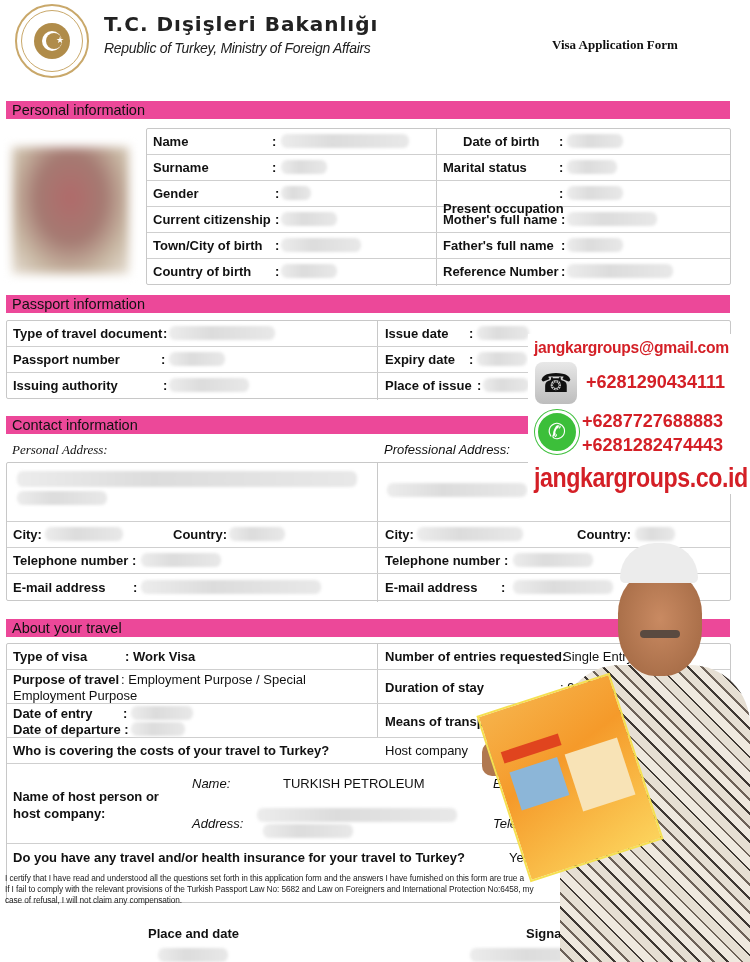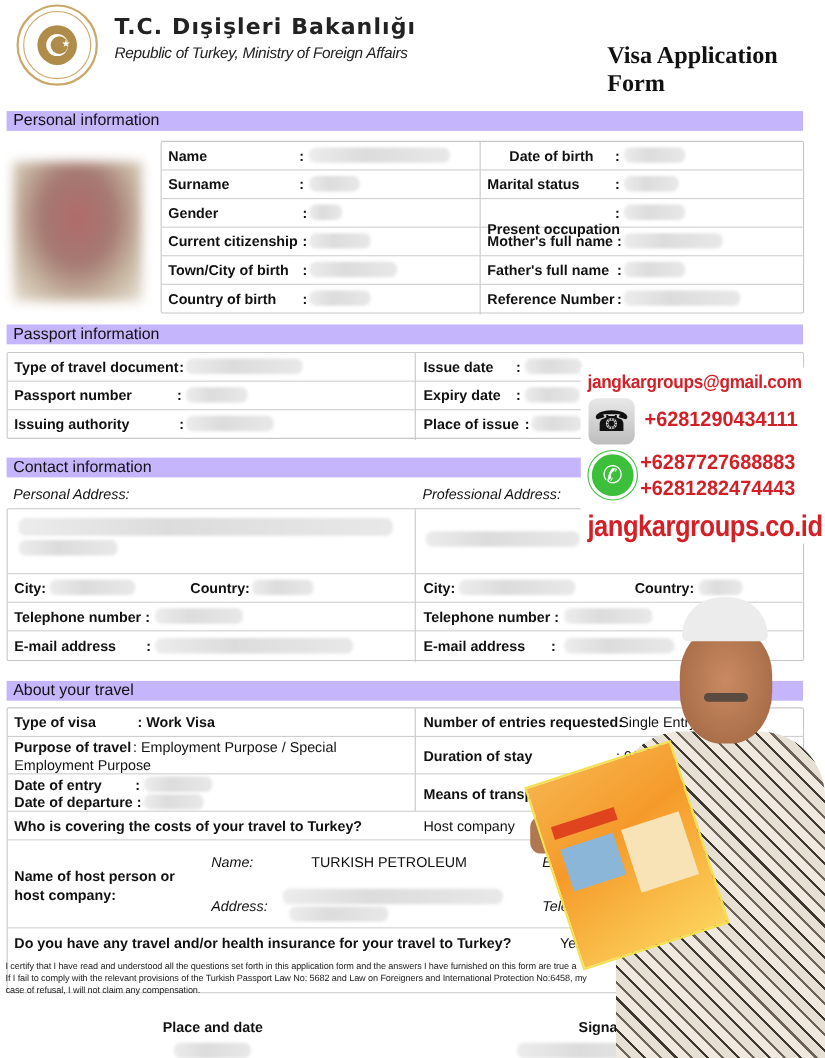--- a/index.html
+++ b/index.html
@@ -9,24 +9,24 @@
   
   .seal { position: absolute; left: 15px; top: 4px; width: 74px; height: 74px; border-radius: 50%;
           border: 2px solid #c9a86a; background: #fff; display: flex; align-items: center; justify-content: center; }
   .seal .ring { width: 62px; height: 62px; border-radius: 50%; border: 1px solid #c9a86a; display:flex; align-items:center; justify-content:center; }
   .seal .inner { width: 36px; height: 36px; border-radius: 50%; background: #b08c4a; position: relative; }
   .seal .crescent { position:absolute; left:8px; top:8px; width:20px; height:20px; border-radius:50%; background:#fff; }
   .seal .crescent-cut { position:absolute; left:12px; top:10px; width:16px; height:16px; border-radius:50%; background:#b08c4a; }
   .seal .star { position:absolute; left:22px; top:12px; color:#fff; font-size:9px; line-height:10px; }
   .ministry-title { position: absolute; left: 104px; top: 12px; font-size: 20px; font-weight: bold; letter-spacing: 1px; color: #222; font-family: "DejaVu Sans", sans-serif; }
   .ministry-sub { position: absolute; left: 104px; top: 40px; font-size: 14px; font-style: italic; color: #222; letter-spacing: -0.3px; }
-  .form-title { position: absolute; left: 552px; top: 37px; font-size: 22px; font-weight: bold; font-family: "Liberation Serif", serif; color: #111; }
+  .form-title { position: absolute; left: 552px; top: 37px; font-size: 13px; font-weight: bold; font-family: "Liberation Serif", serif; color: #111; }
 
   
-  .section { position: absolute; left: 6px; height: 18px; background: #c4b5fd; width: 724px; }
+  .section { position: absolute; left: 6px; height: 18px; background: #ec4899; width: 724px; }
   .section span { position: absolute; left: 6px; top: 0px; font-size: 14.5px; line-height: 18px; color: #111; }
 
   
   .tbl { position: absolute; border: 1px solid #c8c8c8; border-radius: 2px; }
   .row { position: absolute; left: 0; right: 0; border-bottom: 1px solid #cfcfcf; }
   .row:last-child { border-bottom: none; }
   .cell-lbl { position: absolute; font-weight: bold; font-size: 13px; white-space: nowrap; }
   .colon { position: absolute; font-weight: bold; }
   .blur { position: absolute; height: 14px; background: linear-gradient(90deg, #ececec, #dcdcdc 40%, #e8e8e8); border-radius: 6px; filter: blur(1.5px); }
   .vline { position: absolute; width: 1px; background: #c8c8c8; }
@@ -160,21 +160,21 @@
     <span class="blur" style="left:162px; top:5px; width:80px;"></span>
     <span class="cell-lbl" style="left:378px; top:5px;">Place of issue</span>
     <span class="colon" style="left:470px; top:5px;">:</span>
     <span class="blur" style="left:476px; top:5px; width:46px;"></span>
   </div>
 </div>
 
 <div class="section" style="top:416px;">
     <span>Contact information</span>
   </div>
-<div class="val ital" style="left:12px; top:442px;">Personal Address:</div>
+<div class="val ital" style="left:12px; top:442px;font-family:Liberation Serif, serif;">Personal Address:</div>
 <div class="val ital" style="left:384px; top:442px;">Professional Address:</div>
 
 <div class="tbl" style="left:6px; top:462px; width:725px; height:139px;">
   <div class="vline" style="left:370px; top:0; height:139px;"></div>
   <div class="row" style="top:0; height:59px;">
     <span class="blur" style="left:10px; top:8px; width:340px; height:16px;"></span>
     <span class="blur" style="left:10px; top:28px; width:90px; height:14px;"></span>
     <span class="blur" style="left:380px; top:20px; width:140px; height:14px;"></span>
   </div>
   <div class="row" style="top:59px; height:26px;">

